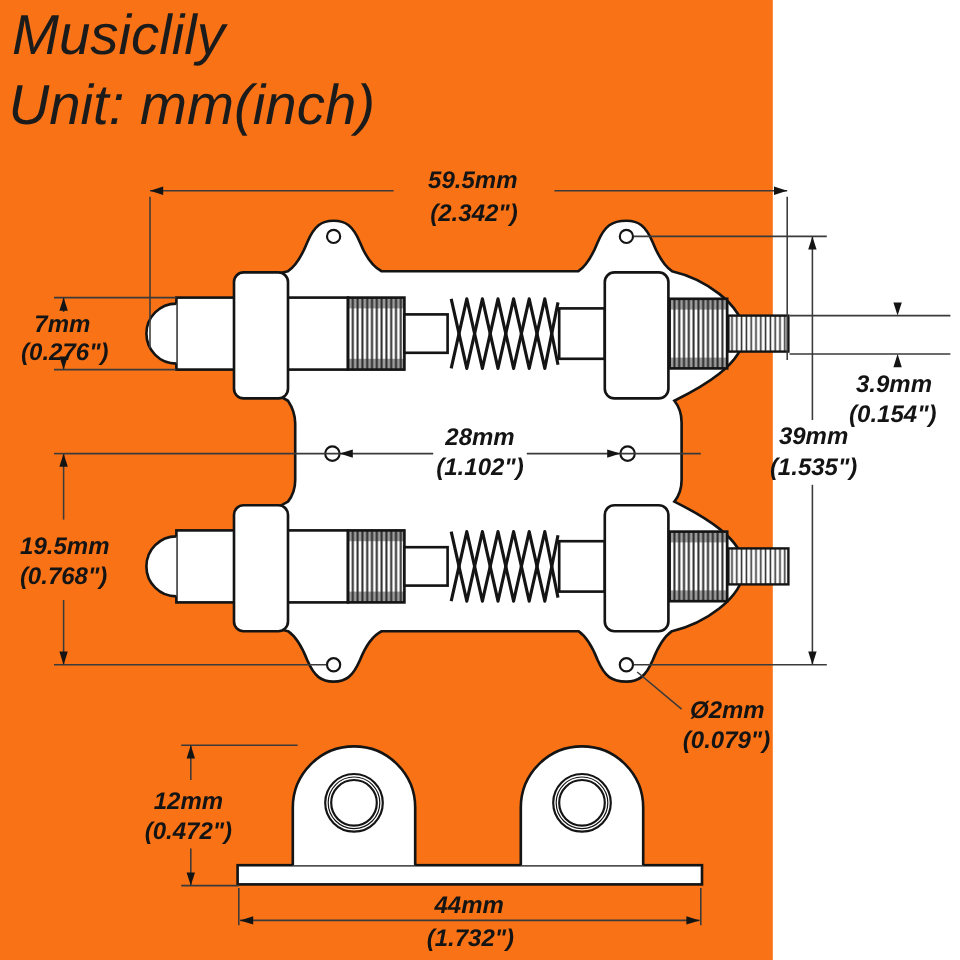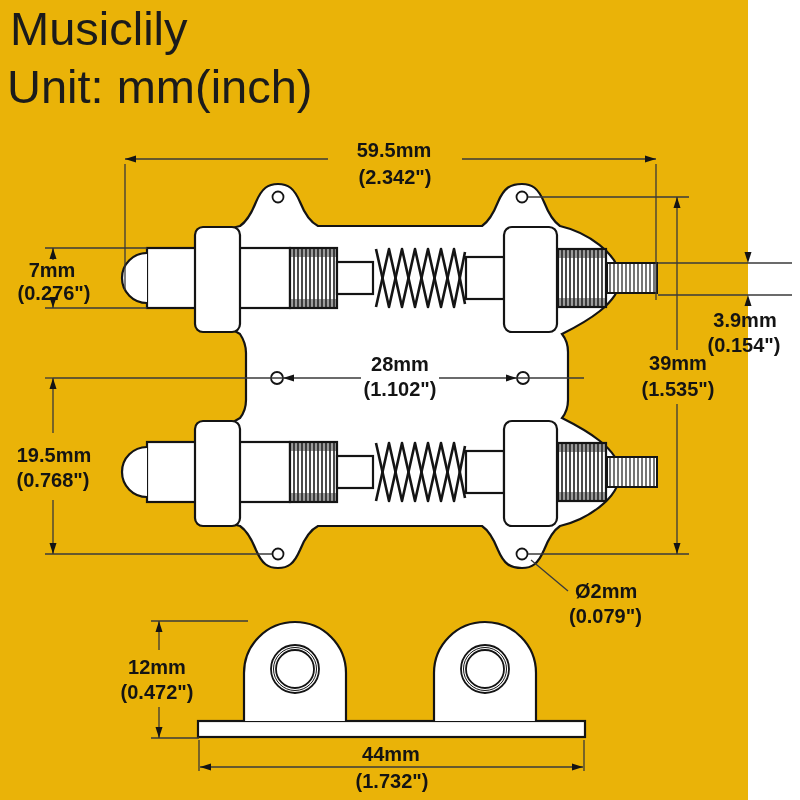--- a/index.html
+++ b/index.html
@@ -1,16 +1,16 @@
 <!DOCTYPE html>
 <html><head>
 <meta charset="utf-8">
 <style>
   html,body{margin:0;padding:0;background:#ffffff;}
-  .stage{width:748px;height:800px;background:#eab308;position:relative;font-family:"Liberation Sans",sans-serif;}
+  .stage{width:644px;height:800px;background:#f97316;position:relative;font-family:"Liberation Sans",sans-serif;font-style:italic;}
   svg{display:block;}
   .title-text{font-family:"Liberation Sans",sans-serif;font-size:47px;font-weight:400;fill:#1b1b1b;}
   .dim-text{font-family:"Liberation Sans",sans-serif;font-size:20px;font-weight:700;fill:#141414;}
   .outline{fill:#ffffff;stroke:#141414;stroke-width:2.2;}
   .outline-thin{fill:#ffffff;stroke:#141414;stroke-width:1.8;}
   .dimline{stroke:#3a3a3a;stroke-width:1.3;fill:none;}
   .arrow{fill:#141414;stroke:none;}
   .spring{stroke:#141414;stroke-width:2.6;fill:none;stroke-linejoin:round;}
   .shade{fill:#9c9c9c;stroke:none;}
 </style>

